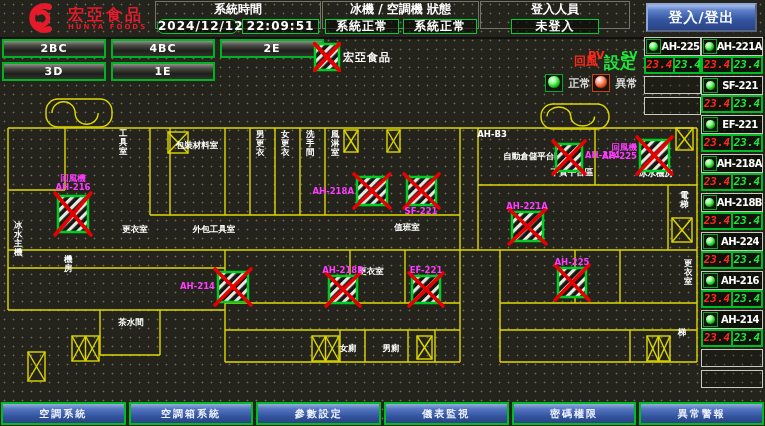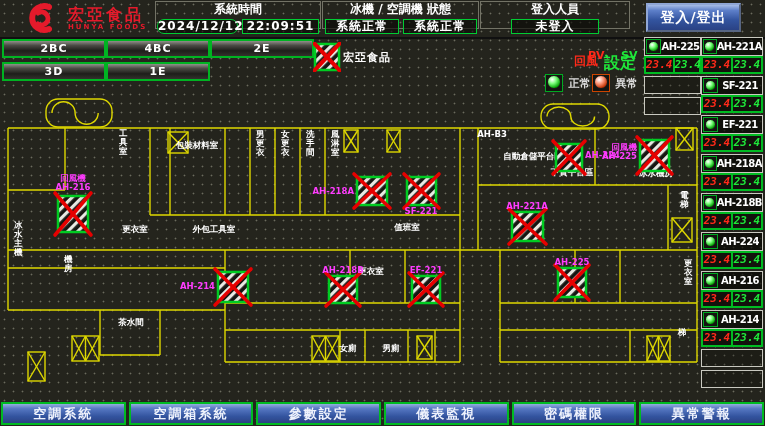--- a/index.html
+++ b/index.html
@@ -19,24 +19,24 @@
         font-size:12px;font-weight:bold;text-align:center;line-height:13px;color:#fff;letter-spacing:1px;}
   #brand{position:absolute;left:22px;top:2px;display:flex;align-items:center;}
   #brandtxt{margin-left:6px;}
   #brandname{color:#e51a2b;font-size:16px;font-weight:bold;letter-spacing:3px;line-height:17px;}
   #brandsub{color:#e51a2b;font-size:7px;font-weight:bold;letter-spacing:2px;line-height:8px;}
   .bluebtn{
     background:linear-gradient(180deg,#a6bce8 0%,#5d7fc9 22%,#33549f 60%,#2a4284 100%);
     border:2px outset #8fa6d6;color:#fff;font-weight:bold;cursor:pointer;
     font-family:"DejaVu Sans","Liberation Sans",sans-serif;
   }
-  #loginbtn{position:absolute;left:646px;top:3px;width:95px;height:29px;font-size:14px;letter-spacing:1px;}
+  #loginbtn{position:absolute;left:646px;top:3px;width:111px;height:29px;font-size:14px;letter-spacing:1px;}
   
   #floorBtns{position:absolute;left:2px;top:39px;}
-  .frow{display:flex;margin-bottom:4px;}
+  .frow{display:flex;gap:5px;margin-bottom:4px;}
   .fbtn{
     width:100px;height:15px;box-sizing:content-box;
     border:2px solid #00b322;color:#fff;font-size:11px;font-weight:bold;letter-spacing:1px;
     background:linear-gradient(180deg,#90908a 0%,#4a4a44 30%,#1e1e1a 65%,#32322c 100%);
     font-family:"DejaVu Sans","Liberation Sans",sans-serif;cursor:pointer;padding:0;line-height:13px;
   }
   
   .leg{position:absolute;font-weight:bold;}
   .lamp{display:inline-block;width:12px;height:12px;border-radius:50%;border:1px solid #1a1a1a;vertical-align:middle;}
   .lamp.g{background:radial-gradient(circle at 35% 30%,#fff,#7dff7d 35%,#00a000 75%,#005500);}
@@ -52,21 +52,21 @@
   .urow .lamp{width:9px;height:9px;}
   .uname{flex:1;text-align:center;font-size:10px;font-weight:bold;color:#fff;letter-spacing:-0.5px;white-space:nowrap;}
   .trow{display:flex;height:14px;border:2px solid #00bb22;background:#12120c;margin-bottom:2px;}
   .trow span{flex:1;text-align:center;font-family:"DejaVu Sans Mono","Liberation Mono",monospace;
              font-size:11px;font-weight:bold;font-style:italic;line-height:13px;}
   .trow .pv{color:#ff2a1a;border-right:2px solid #00bb22;}
   .trow .sv{color:#1fe83a;}
   .ubox{height:16px;border:1px solid #c9c9c0;margin-bottom:3px;background:rgba(8,8,4,.25);}
   
   #nav{position:absolute;left:1px;right:1px;bottom:1px;height:23px;display:flex;gap:3px;}
-  #nav button{flex:1;height:23px;font-size:13px;letter-spacing:2px;border:2px solid #00bb22;
+  #nav button{flex:1;height:23px;font-size:10px;letter-spacing:2px;border:2px solid #00bb22;
     background:linear-gradient(180deg,#93aedd 0%,#5577c2 25%,#33549f 65%,#2a4284 100%);
     color:#eef2fc;font-weight:bold;cursor:pointer;font-family:"DejaVu Sans","Liberation Sans",sans-serif;padding:0;}
   
   #plan{position:absolute;left:0;top:90px;}
   #commicon{position:absolute;left:313px;top:42px;}
   #commlabel{position:absolute;left:343px;top:50px;font-size:11px;font-weight:bold;color:#fff;letter-spacing:1px;}
   .pvsv{font-size:11px;margin-top:10px;}
 </style>
 </head>
 <body>

